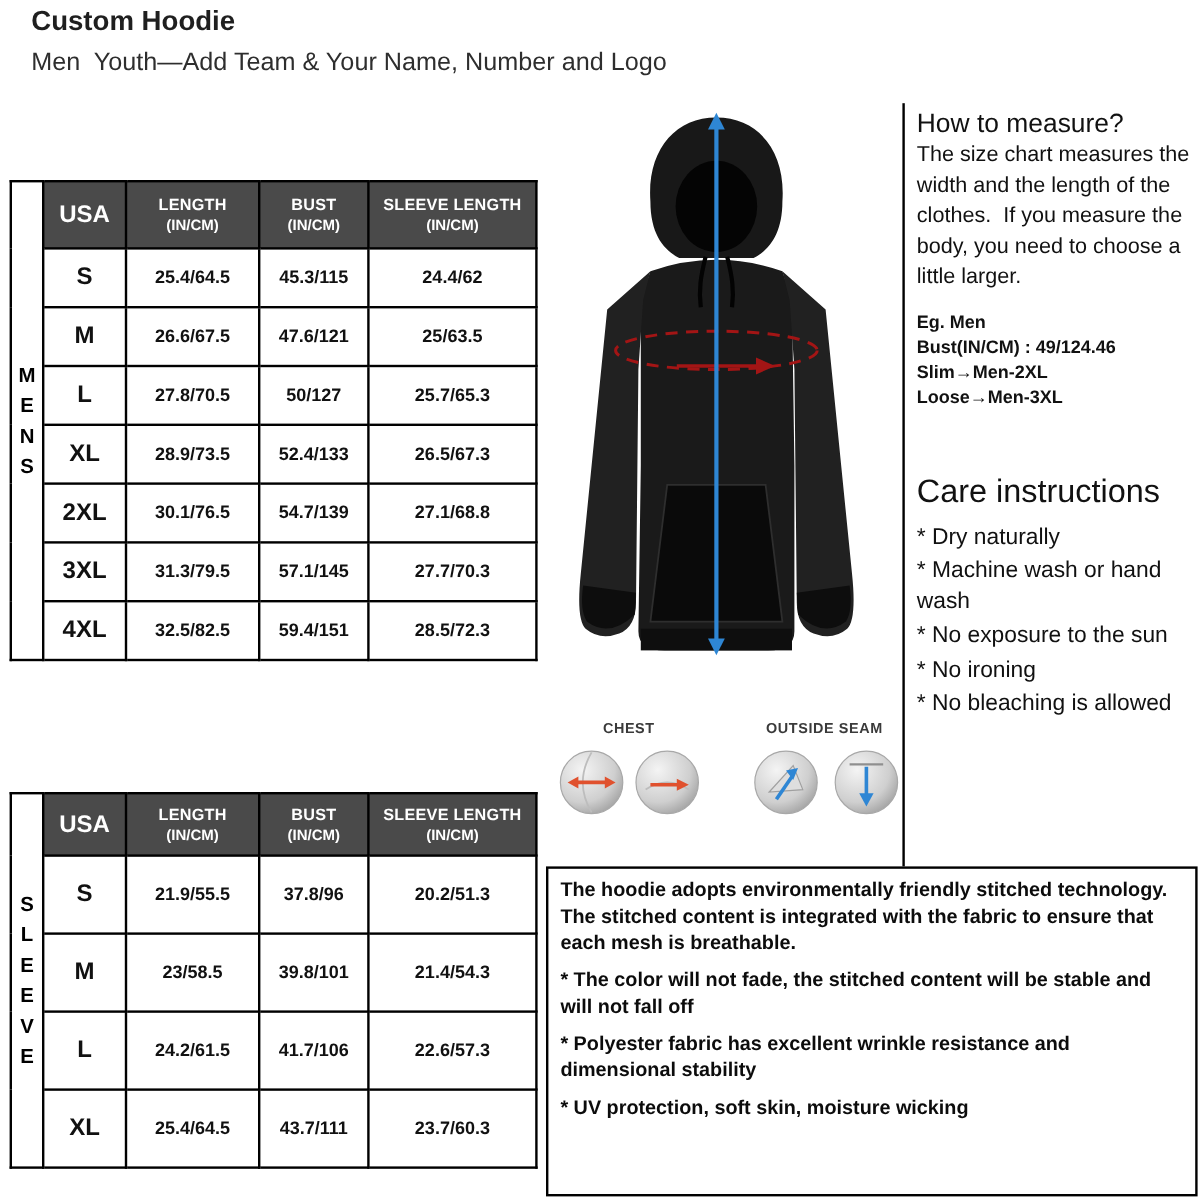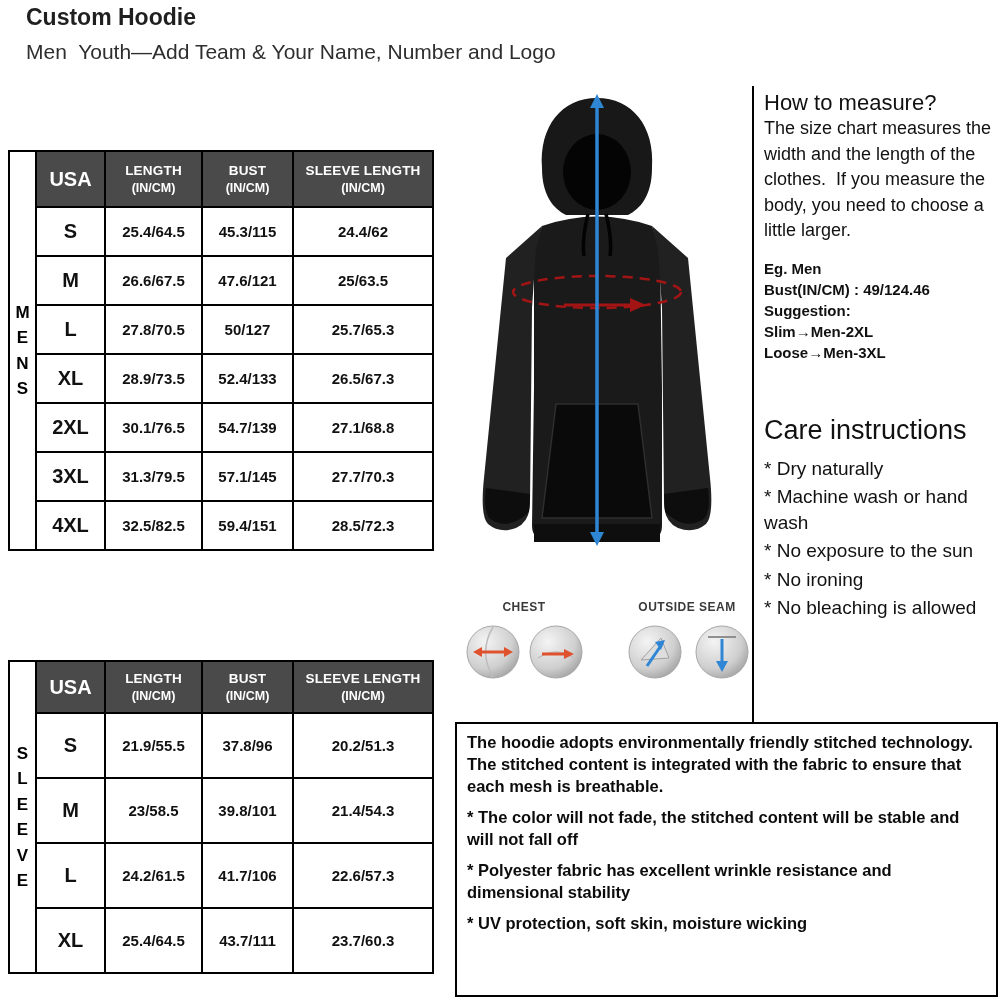--- a/index.html
+++ b/index.html
@@ -14,21 +14,21 @@
 
   
   table.size-table { position:absolute; border-collapse:collapse; table-layout:fixed; width:424px; background:#fff; }
   table.size-table td { border:2px solid #000; text-align:center; vertical-align:middle; padding:0; background:#fff; }
   .mens tr { height:49px; } .mens tr.head-row { height:56px; }
   .youths tr { height:65px; } .youths tr.head-row { height:52px; }
   td.group-cell { width:27px; background:#fff; }
   .group-inner { width:16px; margin:0 auto; word-break:break-all; line-height:1.5; font-weight:700; font-size:17px; text-align:center; color:#000; }
   tr.head-row td.hd { background:#4a4a4a; color:#fff; }
   td.h-usa { width:69px; font-size:20px; font-weight:700; }
-  td.h-col { width:97px; } td.h-col.bust { width:91px; } td.h-col.sleeve { width:140px; }
+  td.h-col { width:111px; } td.h-col.bust { width:91px; } td.h-col.sleeve { width:140px; }
   .h1 { display:block; font-size:13.5px; font-weight:700; letter-spacing:.2px; }
   .h2 { display:block; font-size:12.5px; font-weight:700; margin-top:3px; }
   td.size-cell { font-size:20px; font-weight:700; }
   td.val { font-size:15px; font-weight:700; }
 
   
   .hoodie-figure { position:absolute; left:442px; top:88px; width:310px; height:505px; }
   .measure-caption { position:absolute; top:600px; font-size:12px; font-weight:700; letter-spacing:.5px; color:#3a3a3a; text-align:center; }
   .chest-caption { left:462px; width:124px; }
   .seam-caption { left:612px; width:150px; }
@@ -259,21 +259,20 @@
   </svg>
 
   <div class="v-divider"></div>
 
   <aside class="howto">
     <div class="howto-title">How to measure?</div>
     <p class="howto-body">The size chart measures the width and the length of the clothes.  If you measure the body, you need to choose a little larger.</p>
     <div class="eg">
       <div>Eg. Men</div>
       <div>Bust(IN/CM) : 49/124.46</div>
-      <div>Suggestion:</div>
       <div>Slim→Men-2XL</div>
       <div>Loose→Men-3XL</div>
     </div>
     <div class="care-title">Care instructions</div>
     <div class="care-list">
       <div>* Dry naturally</div>
       <div>* Machine wash or hand wash</div>
       <div>* No exposure to the sun</div>
       <div>* No ironing</div>
       <div>* No bleaching is allowed</div>

